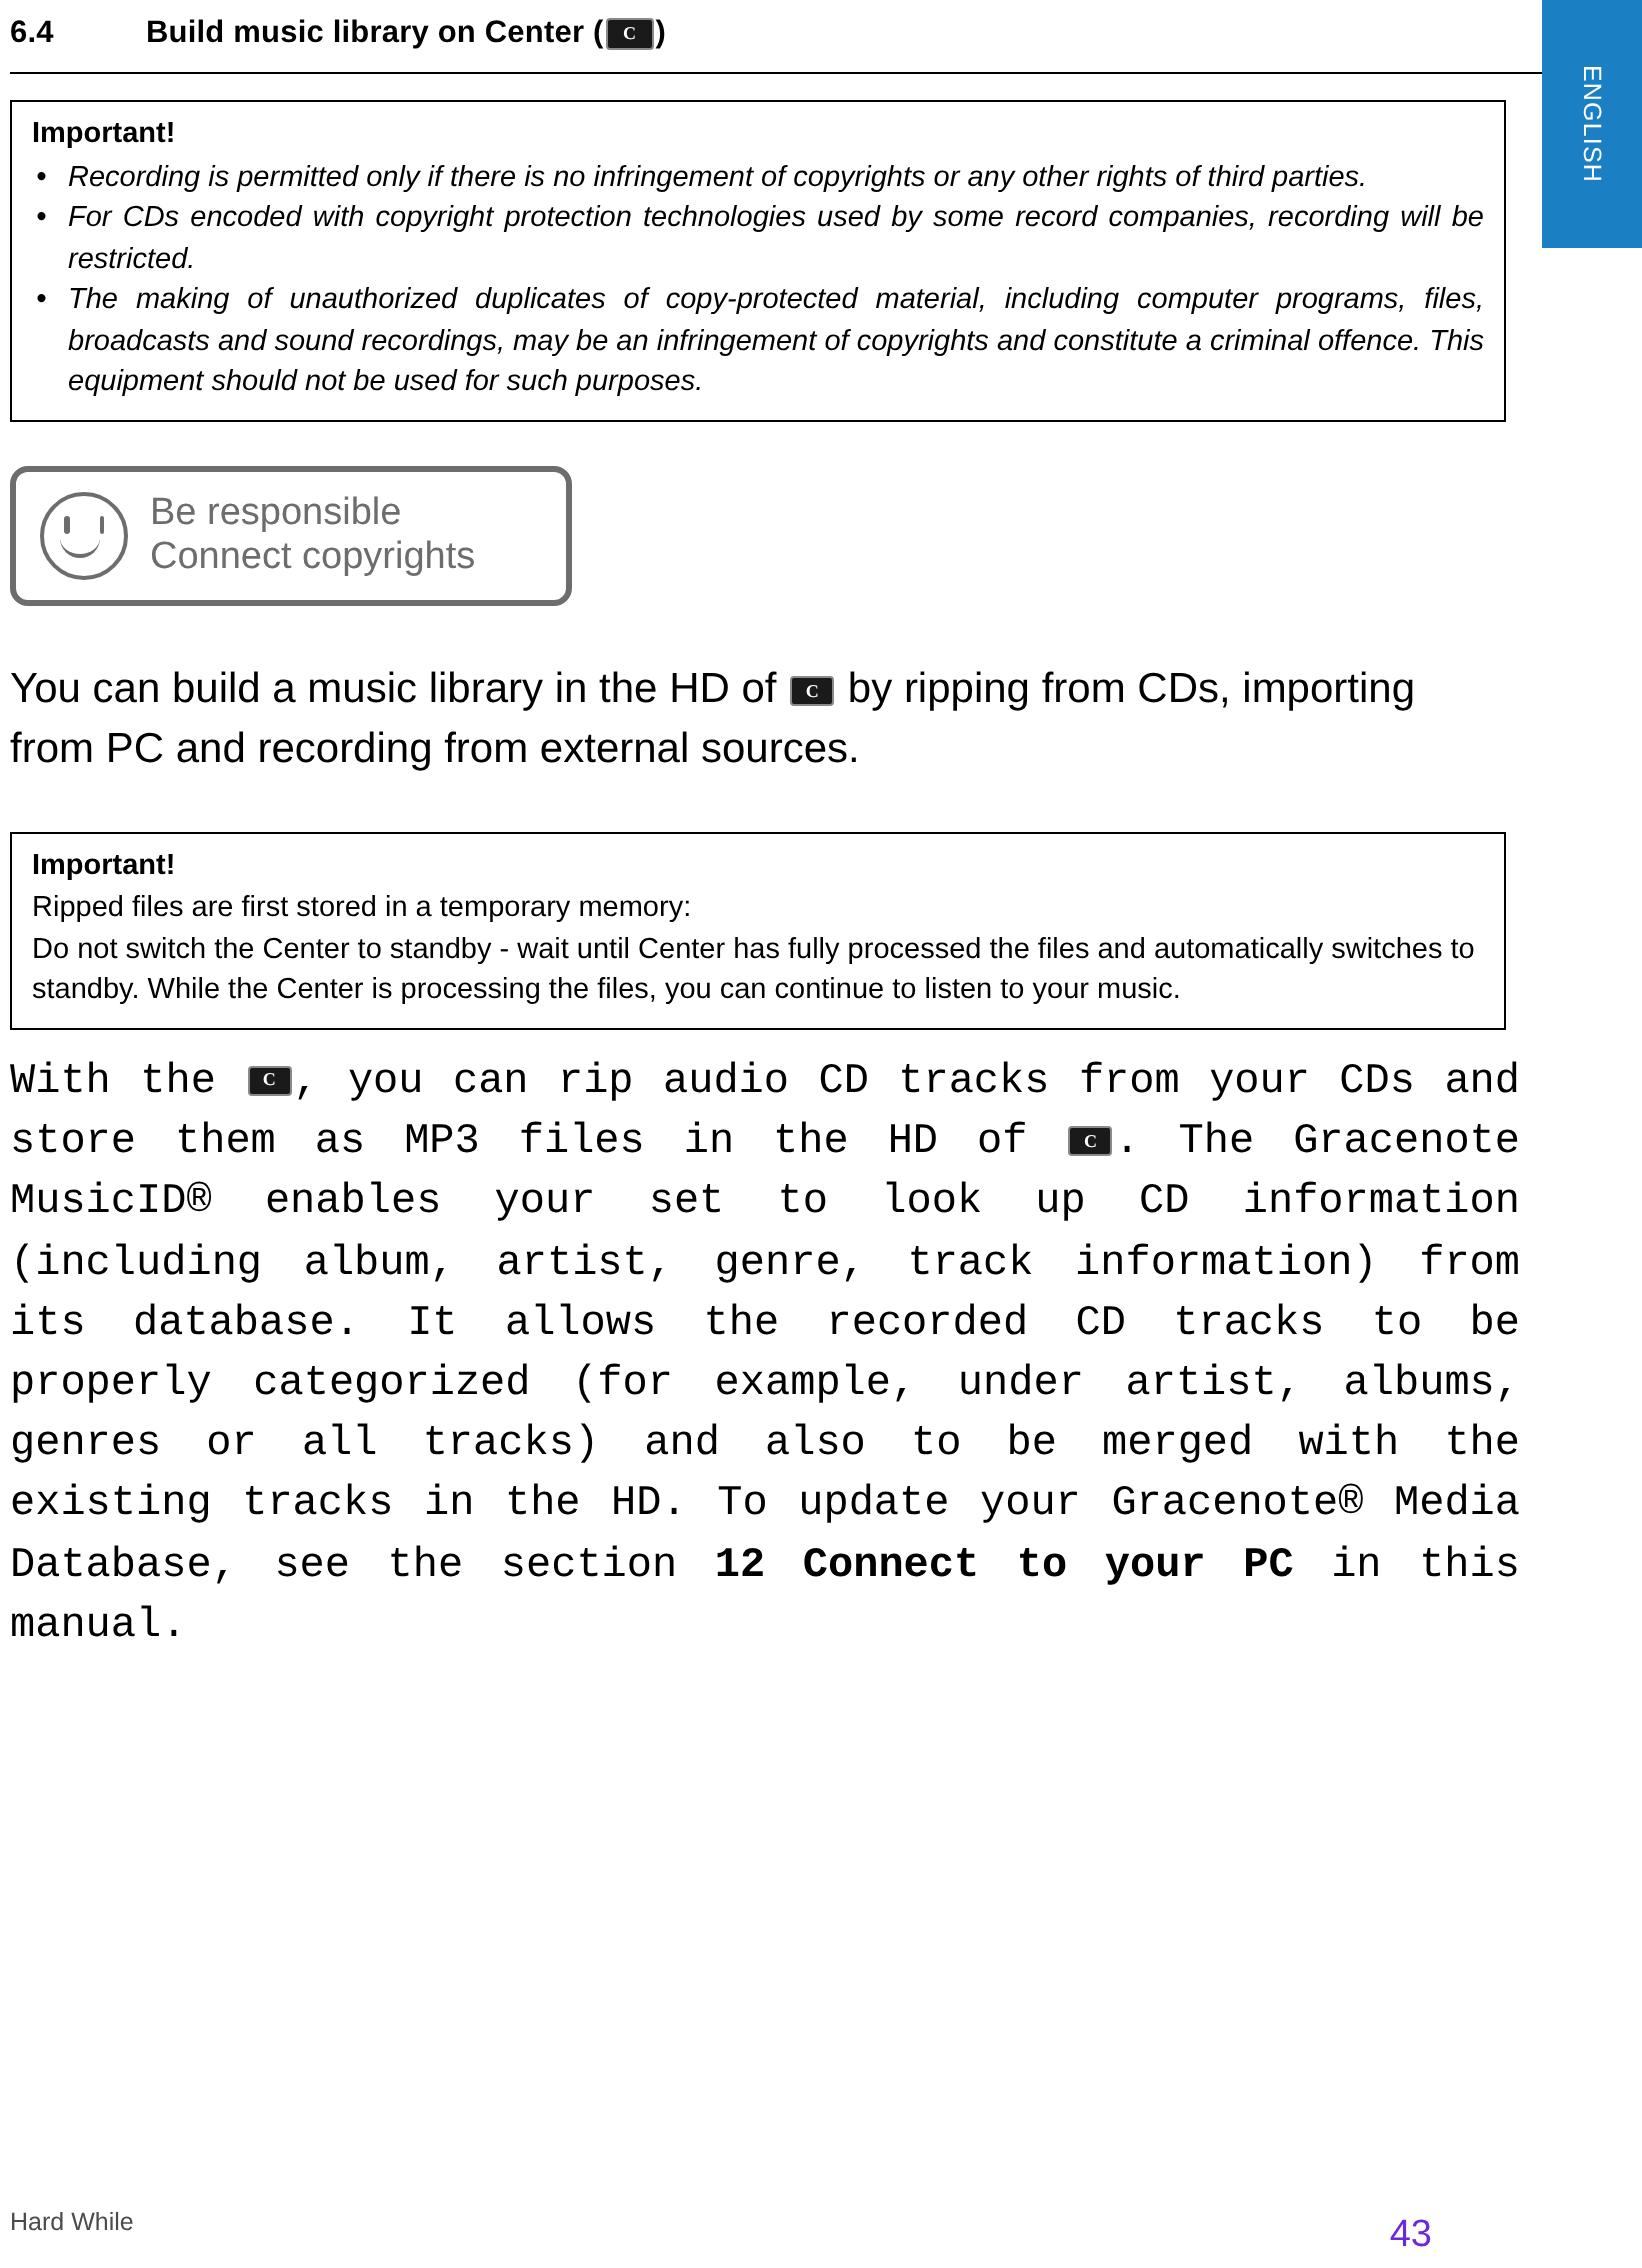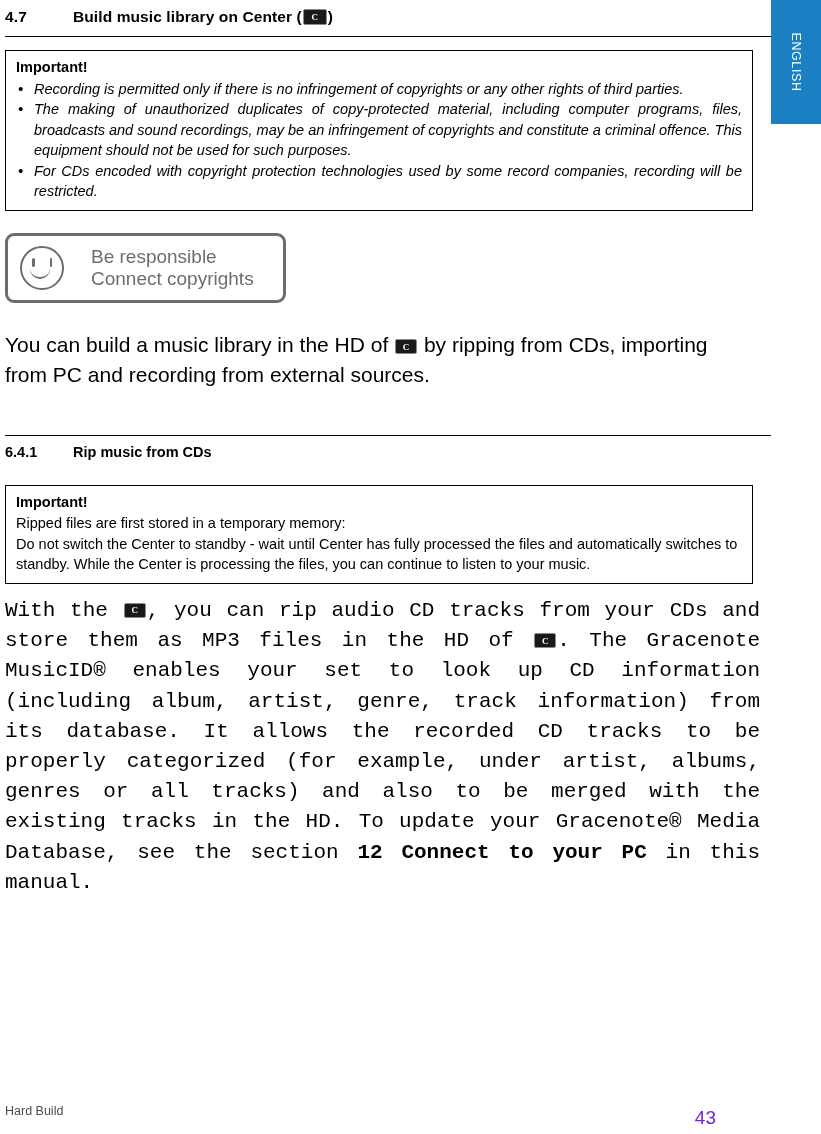--- a/index.html
+++ b/index.html
@@ -156,21 +156,21 @@
   .badge {
     margin-top: 22px;
     width: 281px;
     height: 70px;
     border: 3px solid #6d6d6d;
     border-radius: 9px;
     box-sizing: border-box;
     display: flex;
     align-items: center;
     padding-left: 12px;
-    gap: 27px;
+    gap: 11px;
   }
   .badge .smiley {
     width: 40px;
     height: 40px;
     border: 2.5px solid #6d6d6d;
     border-radius: 50%;
     position: relative;
     flex: 0 0 40px;
   }
   .badge .smiley .eye {
@@ -268,65 +268,58 @@
 <body>
 
 <div class="lang-tab">
   <span class="lang-text">ENGLISH</span>
 </div>
 
 <div class="page">
   <div class="content">
 
     <div class="h2row">
-      <span class="num">4.7</span>
+      <span class="num">6.4</span>
       <span class="ttl">
         <span>Build music library on Center (</span>
           <span class="c-icon"></span>
           <span>)</span>
       </span>
     </div>
     <hr class="hrule" style="top:28px;">
 
     <div class="box" id="important-box-1" style="margin-top:24px;">
       <div class="box-title">Important!</div>
       <ul>
         <li>Recording is permitted only if there is no infringement of copyrights or any other rights of third parties.</li>
+        <li>For CDs encoded with copyright protection technologies used by some record companies, recording will be restricted.</li>
         <li>The making of unauthorized duplicates of copy-protected material, including computer programs, files, broadcasts and sound recordings, may be an infringement of copyrights and constitute a criminal offence. This equipment should not be used for such purposes.</li>
-        <li>For CDs encoded with copyright protection technologies used by some record companies, recording will be restricted.</li>
       </ul>
     </div>
 
     <div class="badge">
       <div class="smiley">
         <span class="eye l"></span>
         <span class="eye r"></span>
         <span class="mouth"></span>
       </div>
       <div class="btext">
         <div>Be responsible</div>
         <div>Connect copyrights</div>
       </div>
     </div>
 
     <p class="para" id="intro-paragraph"><span>You can build a music library in the HD of </span><span class="c-icon small"></span><span> by ripping from CDs, importing from PC and recording from external sources.</span></p>
 
-    <div class="h3wrap">
-      <hr class="h3rule">
-      <div class="h3row">
-        <span class="num">6.4.1</span>
-        <span>Rip music from CDs</span>
-      </div>
-    </div>
 
     <div class="box" id="important-box-2">
       <div class="box-title">Important!</div>
       <p>Ripped files are first stored in a temporary memory:</p>
       <p>Do not switch the Center to standby - wait until Center has fully processed the files and automatically switches to standby. While the Center is processing the files, you can continue to listen to your music.</p>
     </div>
 
     <p class="para" id="rip-paragraph"><span>With the </span><span class="c-icon small"></span><span>, you can rip audio CD tracks from your CDs and store them as MP3 files in the HD of </span><span class="c-icon small"></span><span>. The Gracenote MusicID®  enables your set to look up CD information (including album, artist, genre, track information) from its database. It allows the recorded CD tracks to be properly categorized (for example, under artist, albums, genres or all tracks) and also to be merged with the existing tracks in the HD. To update your Gracenote® Media Database, see the section </span><b>12 Connect to your PC</b><span> in this manual.</span></p>
 
   </div>
 
-  <div class="footer-left">Hard Build</div>
+  <div class="footer-left">Hard While</div>
   <div class="footer-right">43</div>
 </div>
 
 </body></html>

